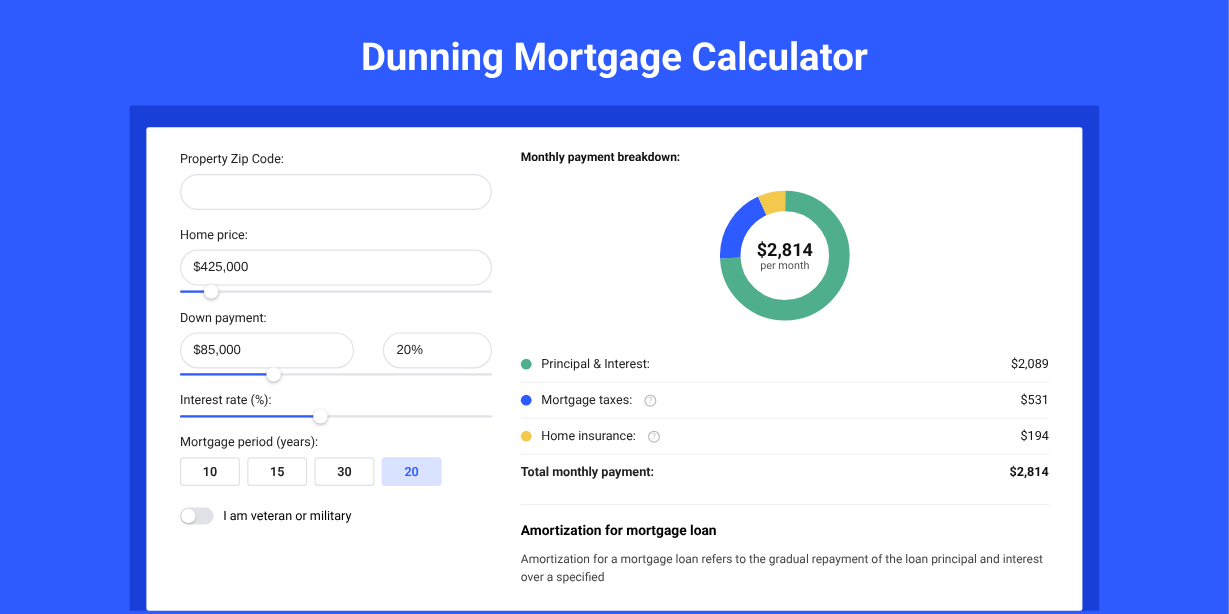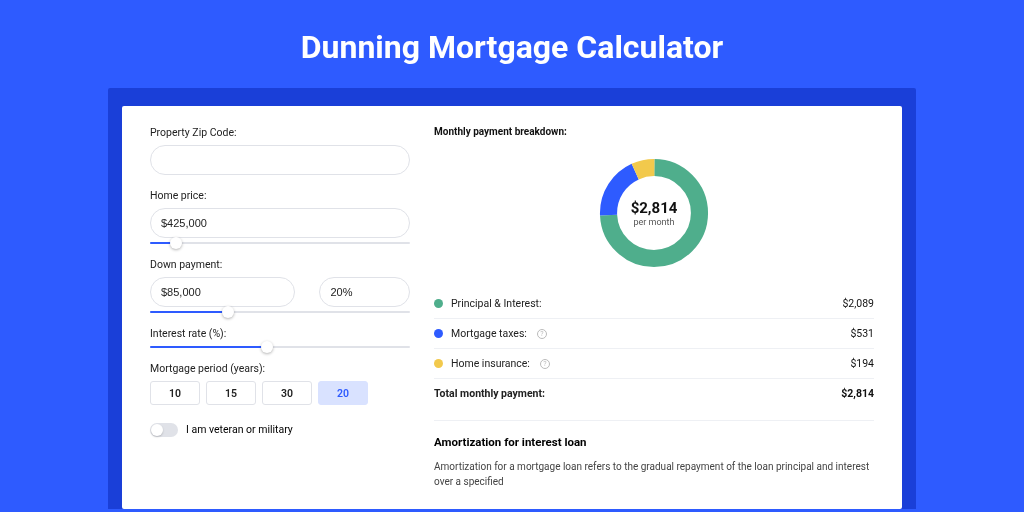--- a/index.html
+++ b/index.html
@@ -291,20 +291,20 @@
       </div>
 
       <div class="legend-row border total">
         <div class="legend-left">
           <span class="legend-label">Total monthly payment:</span>
         </div>
         <span class="legend-val">$2,814</span>
       </div>
 
       <div class="amort">
-        <div class="amort-title">Amortization for interest loan</div>
+        <div class="amort-title">Amortization for mortgage loan</div>
         <div class="amort-text">Amortization for a mortgage loan refers to the gradual repayment of the loan principal and interest over a specified</div>
       </div>
 
     </div>
 
   </div>
 </div>
 
 </body></html>

